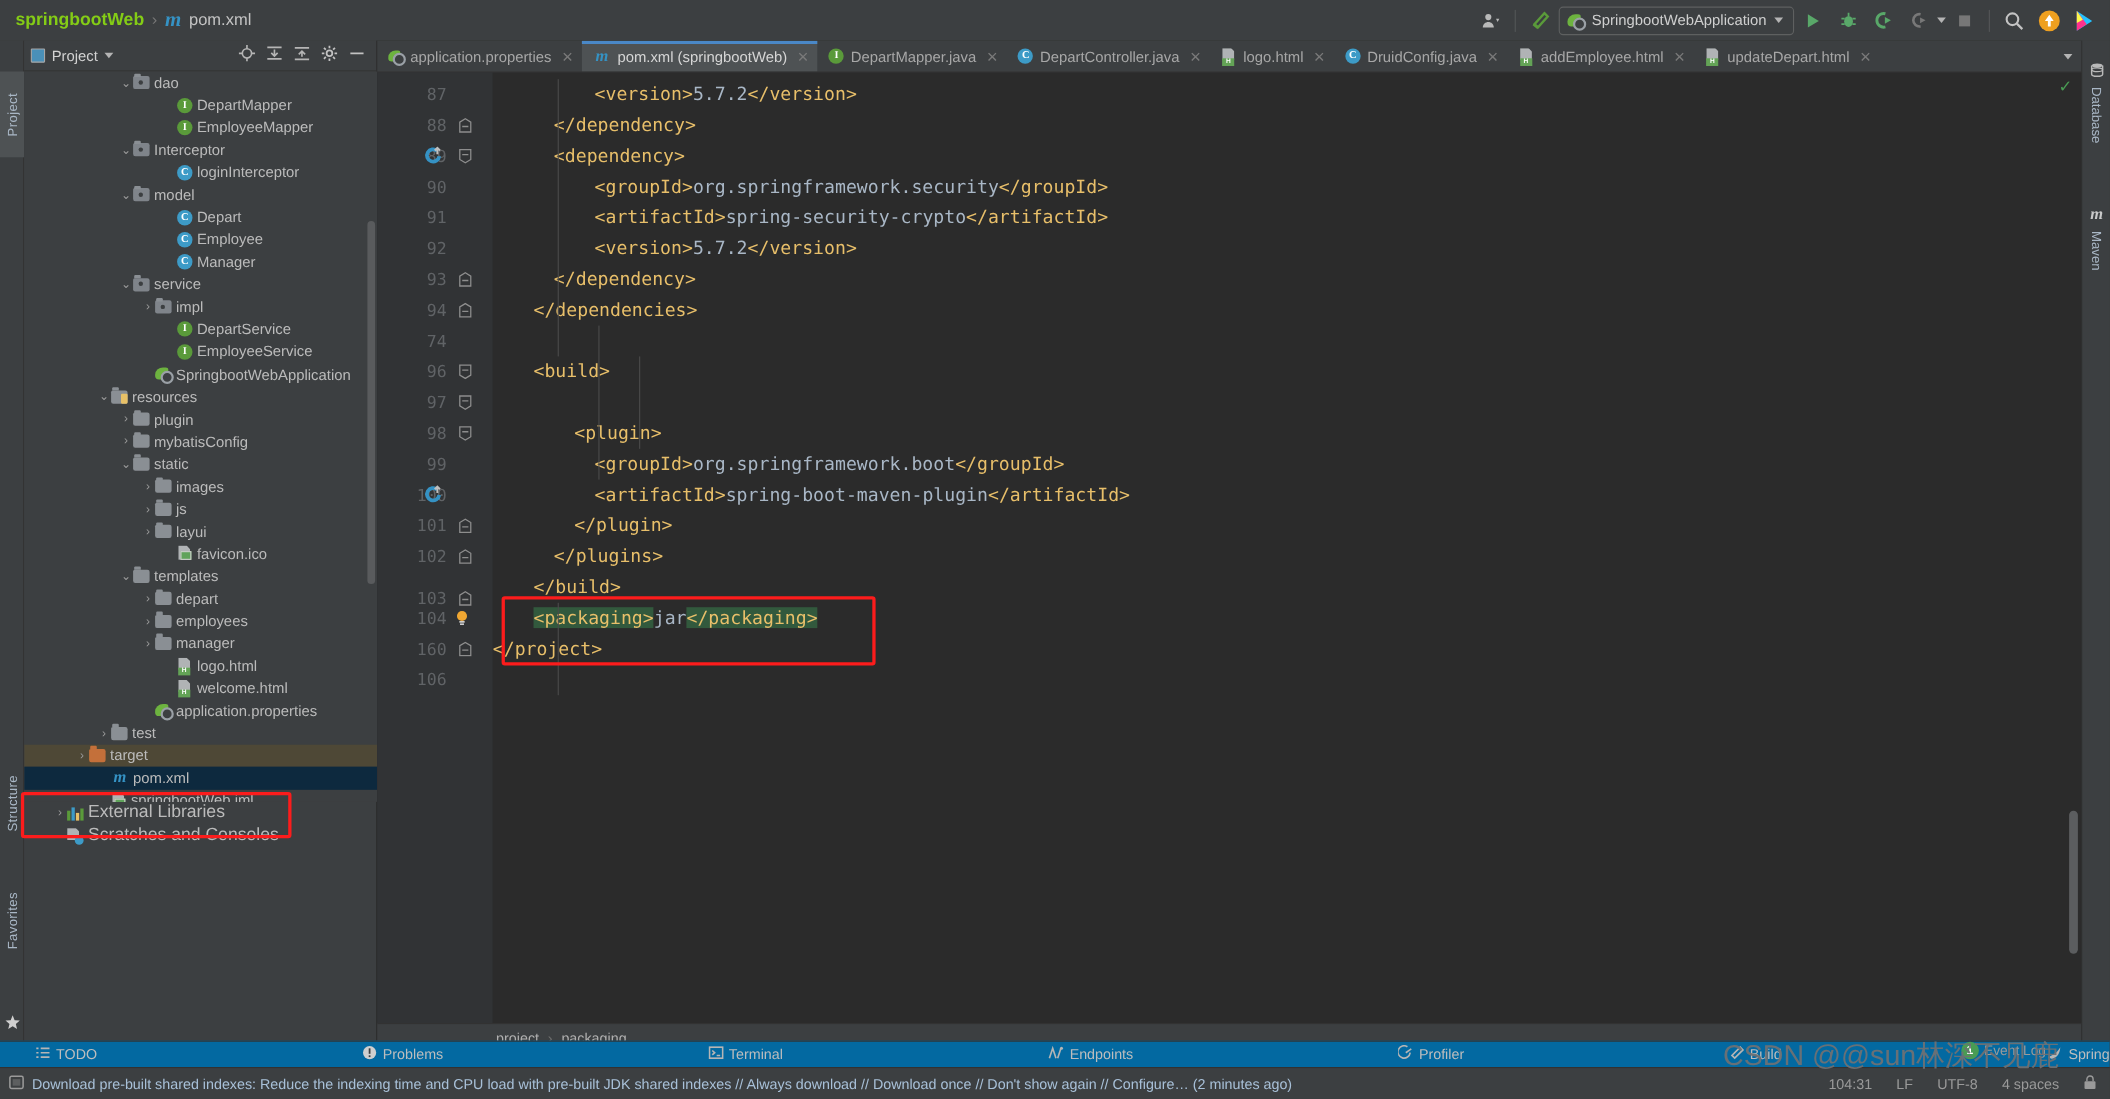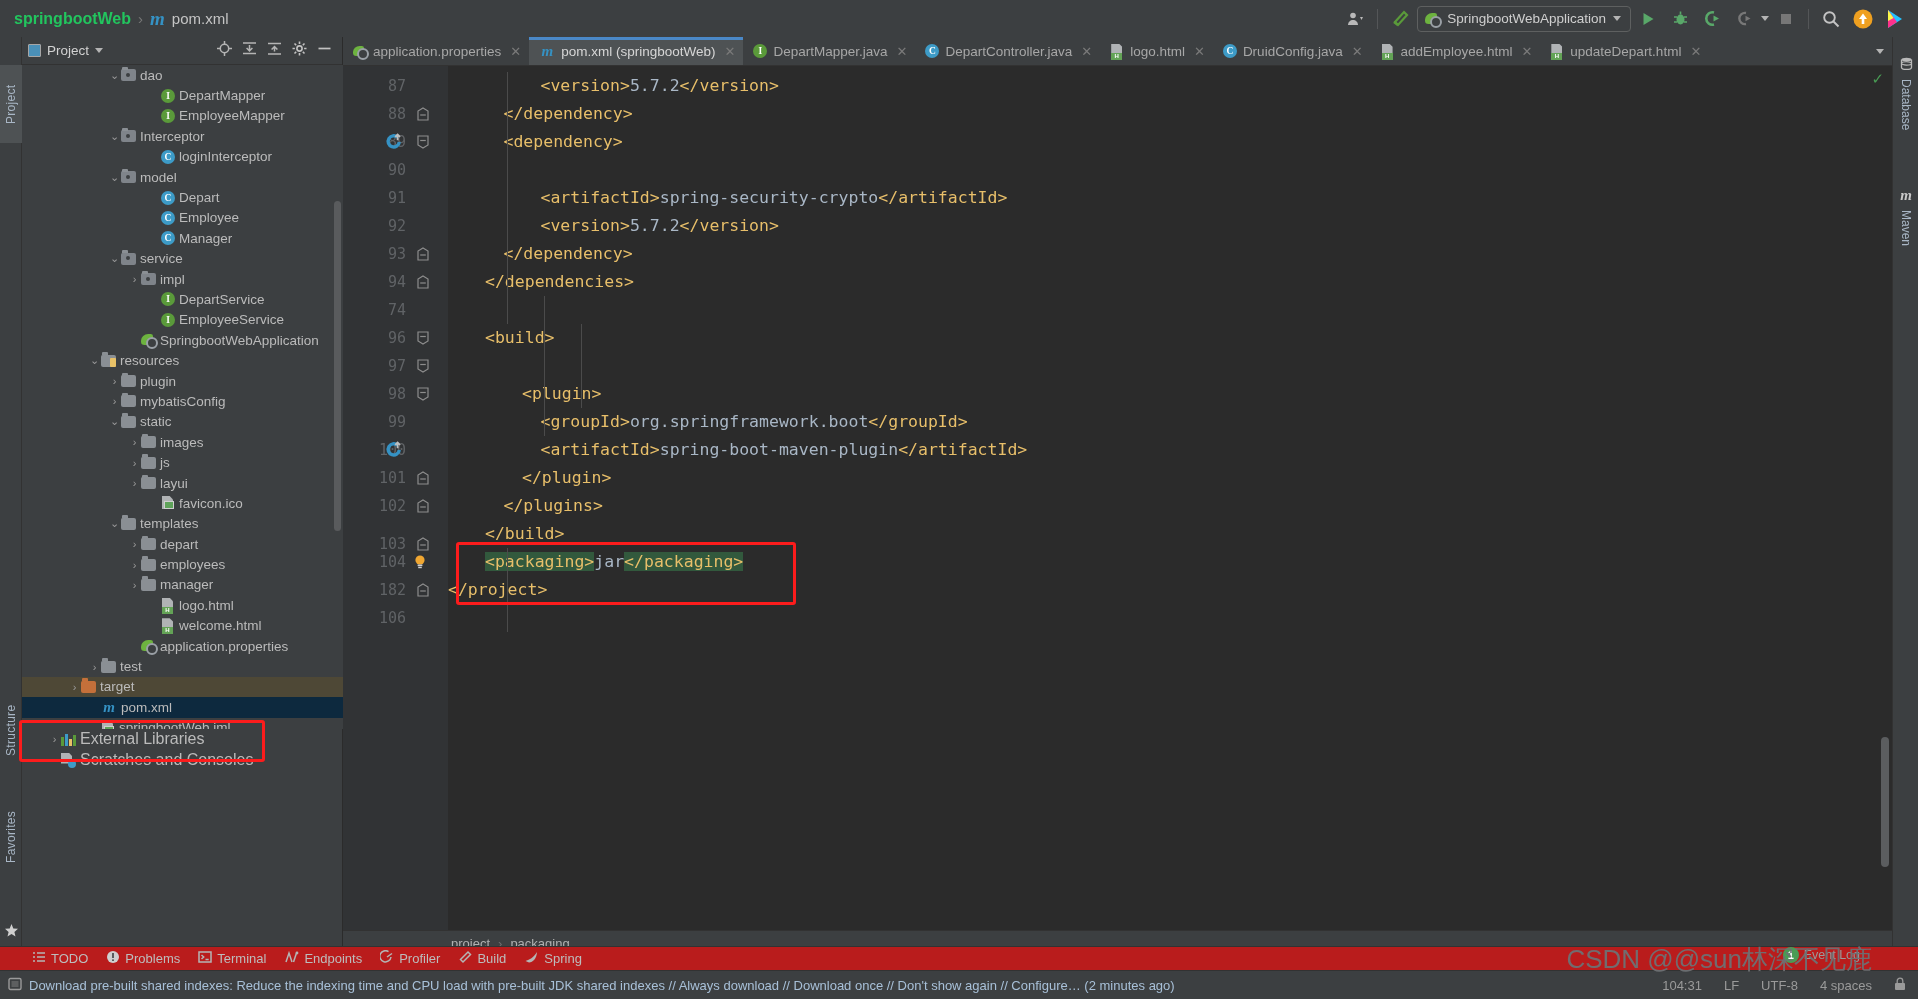--- a/index.html
+++ b/index.html
@@ -12,21 +12,21 @@
   }
   #app { position: relative; width: 1918px; height: 999px; }
 
   
   .topbar {
     position: absolute; top: 0; left: 0; width: 1918px; height: 37px;
     background: #3c3f41;
     display: flex; align-items: center;
   }
   .breadcrumb-top { display: flex; align-items: center; margin-left: 14px; gap: 7px; font-size: 16px; }
-  .bc-proj { color: #22c55e; font-weight: bold; }
+  .bc-proj { color: #84cc16; font-weight: bold; }
   .bc-sep { color: #777; font-size: 15px; }
   .mvn-ico { color: #3592c4; font-style: italic; font-weight: bold; font-size: 19px; font-family: "Liberation Serif", serif; }
   .bc-file { color: #c4c4c4; font-size: 15px; }
 
   .topbar-right { margin-left: auto; display: flex; align-items: center; gap: 2px; padding-right: 8px; }
   .tb-btn { width: 30px; height: 28px; display:flex; align-items:center; justify-content:center; border-radius:3px; }
   .tb-sep { width:1px; height:20px; background:#545658; margin:0 5px; }
   .runconfig {
     display:flex; align-items:center; gap:7px;
     border:1px solid #5e6060; border-radius:4px;
@@ -195,22 +195,22 @@
     background:#3c3f41; display:flex; align-items:center; padding-left:108px;
     gap:8px; font-size:13px; color:#b0b0b0; border-top:1px solid #323232;
   }
 
   
   .ed-scroll { position:absolute; right:3px; top:700px; width:8px; height:130px; background:#5b5d5f; border-radius:4px; }
 
   
   .toolwin-bar {
     position:absolute; left:0; bottom:29px; width:1918px; height:24px;
-    background:#b91c1c; display:flex; align-items:center; gap:18px; padding-left:32px;
-    font-size:13px; color:#bdbdbd; border-top:1px solid #323232;
+    background:#0369a1; display:flex; align-items:center; gap:18px; padding-left:32px;
+    font-size:13px; color:#bdbdbd; border-top:1px solid #323232;justify-content:space-between;
   }
   .twb { display:flex; align-items:center; gap:5px; }
 
   .statusbar {
     position:absolute; left:0; bottom:0; width:1918px; height:29px;
     background:#3c3f41; display:flex; align-items:center; padding-left:8px;
     font-size:13px; color:#a8c0d8; border-top:1px solid #323232;
   }
   .status-right { margin-left:auto; display:flex; align-items:center; gap:22px; padding-right:12px; color:#9a9a9a; font-size:13px;}
 
@@ -800,36 +800,37 @@
           <span class="ln" style="right:42px">104</span>
           <span class="bulb">
             <svg width="14" height="16" viewBox="0 0 14 16">
               <circle cx="7" cy="6" r="4.6" fill="#f0a732"></circle>
               <rect x="4.6" y="10.5" width="4.8" height="1.6" fill="#cfcfcf"></rect>
               <rect x="5.2" y="12.7" width="3.6" height="1.5" fill="#cfcfcf"></rect>
             </svg>
           </span>
         </div>
         <div style="position: absolute; left: 0px; top: 510px; width: 105px; height: 28px;">
-          <span class="ln" style="right:42px">182</span>
+          <span class="ln" style="right:42px">160</span>
           <span class="fold">
             <svg width="12" height="14" viewBox="0 0 12 14">
               <path d="M1 13h10V4L6 1 1 4z" fill="none" stroke="#8d8d8d" stroke-width="1.2"></path>
               <path d="M3.2 8h5.6" stroke="#8d8d8d" stroke-width="1.2"></path>
             </svg>
           </span>
         </div>
         <div style="position: absolute; left: 0px; top: 538px; width: 105px; height: 28px;">
           <span class="ln" style="right:42px">106</span>
         </div>
       </div>
     <div class="code-pane" id="codepane">
         <div class="codeline" style="top: 6px;"><span style="display:inline-block;width:92.5px"></span><span class="tag">&lt;version&gt;</span><span class="txt">5.7.2</span><span class="tag">&lt;/version&gt;</span></div>
         <div class="codeline" style="top: 34px;"><span style="display:inline-block;width:55.5px"></span><span class="tag">&lt;/dependency&gt;</span></div>
         <div class="codeline" style="top: 62px;"><span style="display:inline-block;width:55.5px"></span><span class="tag">&lt;dependency&gt;</span></div>
+        <div class="codeline" style="top: 90px;"><span style="display:inline-block;width:92.5px"></span><span class="tag">&lt;groupId&gt;</span><span class="txt">org.springframework.security</span><span class="tag">&lt;/groupId&gt;</span></div>
         <div class="codeline" style="top: 118px;"><span style="display:inline-block;width:92.5px"></span><span class="tag">&lt;artifactId&gt;</span><span class="txt">spring-security-crypto</span><span class="tag">&lt;/artifactId&gt;</span></div>
         <div class="codeline" style="top: 146px;"><span style="display:inline-block;width:92.5px"></span><span class="tag">&lt;version&gt;</span><span class="txt">5.7.2</span><span class="tag">&lt;/version&gt;</span></div>
         <div class="codeline" style="top: 174px;"><span style="display:inline-block;width:55.5px"></span><span class="tag">&lt;/dependency&gt;</span></div>
         <div class="codeline" style="top: 202px;"><span style="display:inline-block;width:37px"></span><span class="tag">&lt;/dependencies&gt;</span></div>
         <div class="codeline" style="top: 230px;"><span style="display:inline-block;width:0px"></span></div>
         <div class="codeline" style="top: 258px;"><span style="display:inline-block;width:37px"></span><span class="tag">&lt;build&gt;</span></div>
         <div class="codeline" style="top: 314px;"><span style="display:inline-block;width:74px"></span><span class="tag">&lt;plugin&gt;</span></div>
         <div class="codeline" style="top: 342px;"><span style="display:inline-block;width:92.5px"></span><span class="tag">&lt;groupId&gt;</span><span class="txt">org.springframework.boot</span><span class="tag">&lt;/groupId&gt;</span></div>
         <div class="codeline" style="top: 370px;"><span style="display:inline-block;width:92.5px"></span><span class="tag">&lt;artifactId&gt;</span><span class="txt">spring-boot-maven-plugin</span><span class="tag">&lt;/artifactId&gt;</span></div>
         <div class="codeline" style="top: 398px;"><span style="display:inline-block;width:74px"></span><span class="tag">&lt;/plugin&gt;</span></div>

